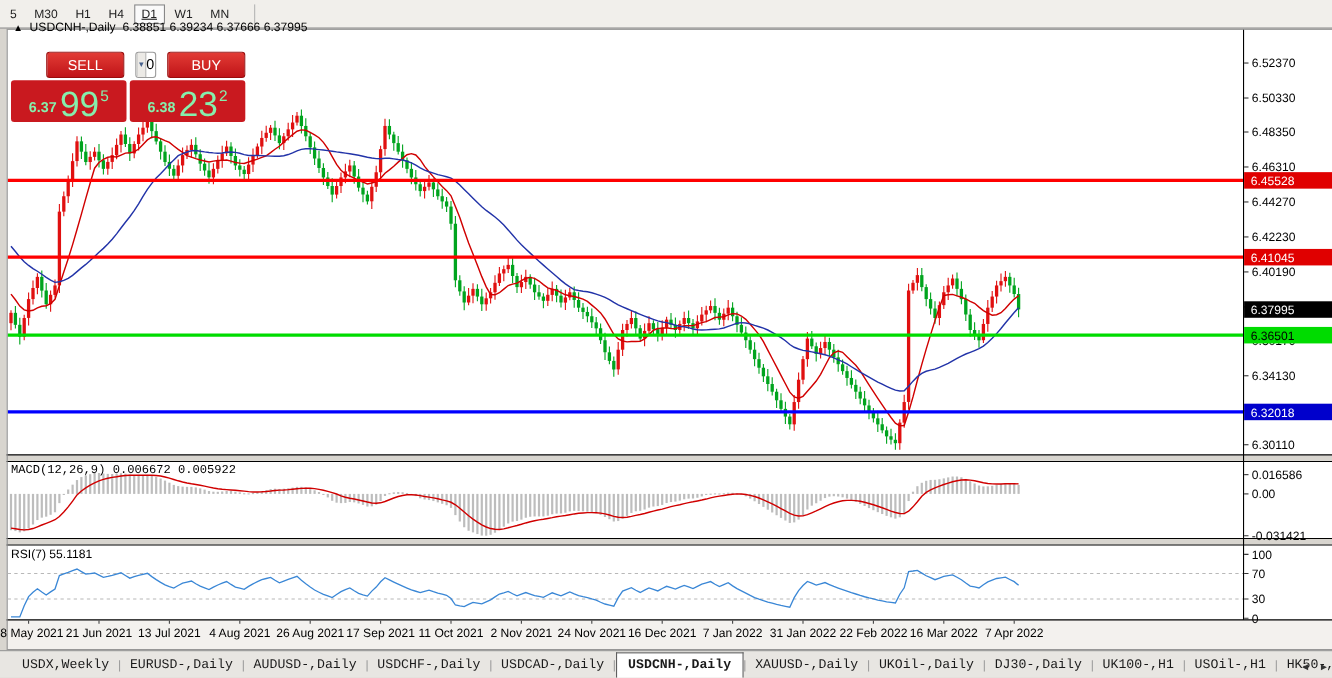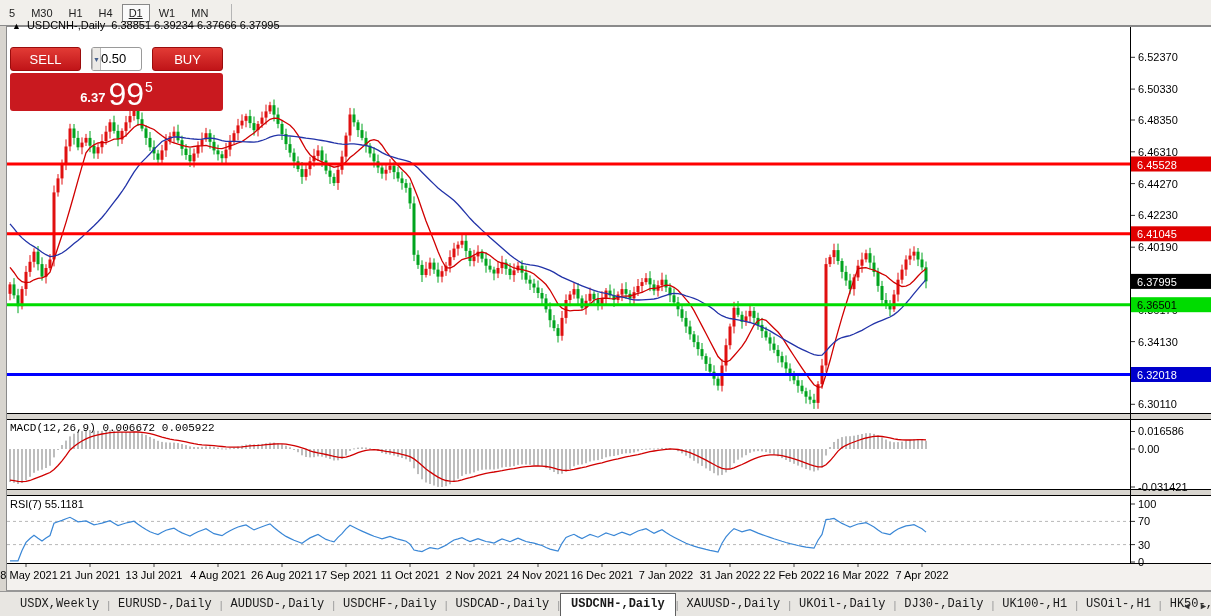--- a/index.html
+++ b/index.html
@@ -14,29 +14,29 @@
   .tfb { font-size:11px; color:#222; padding:3px 7px; margin-right:2px; cursor:default; }
   .tfb.active { background:#fafafa; border:1px solid #888; padding:2px 6px;text-decoration:underline; }
   .tfsep { width:1px; height:18px; background:#b5b5b5; margin-left:14px; }
 
   
   .ctitle { position:absolute; left:12px; top:19px; z-index:3; font-size:11px; color:#000; }
   .ctitle .arr { font-size:9px; margin-right:6px; }
 
   
   .oc { position:absolute; left:10px; top:47px; width:213px; z-index:3; }
-  .ocr1 { display:flex; height:24px; gap:10px; }
+  .ocr1 { display:flex; height:24px; gap:10px;margin-left:32px; }
   .ocbtn { flex:0 0 71px; background:linear-gradient(#e23b35,#c01418); border:1px solid #9a0c0c;
     border-radius:3px; color:#fff; font-size:13px; display:flex; align-items:center; justify-content:center; }
   .volg { flex:1; display:flex; border:1px solid #9a9a9a; border-radius:3px; background:#fff; overflow:hidden; }
   .volb { width:16px; background:#eceae6; color:#46608c; font-size:7px; display:flex; align-items:center;
     justify-content:center; border-left:1px solid #bbb; border-right:1px solid #bbb; }
   .volv { flex:1; font-size:13px; text-align:right; padding:3px 20px 0 0; color:#000; }
   .ocr2 { display:flex; gap:3px; height:38px; margin-top:2px; }
-  .pbox { flex:1; background:#c9191f; border-radius:3px; color:#ffffff; display:flex; align-items:flex-end;
+  .pbox { flex:1; background:#c9191f; border-radius:3px; color:#86efac; display:flex; align-items:flex-end;
     justify-content:center; padding-bottom:3px; }
   .psm { font-size:13px; font-weight:bold; margin:0 3px 3px 0; }
   .pbg { font-size:32px; line-height:0.88; }
   .psup { font-size:14px; transform:translateY(-13px); margin-left:1px; }
 
   
   .ilab { position:absolute; z-index:2; font-size:11px; color:#000; }
 
   
   .tabbar { position:absolute; left:0; top:591px; width:1211px; height:25px; background:#e8e6e2;
@@ -868,20 +868,25 @@
       <div class="volb">▲</div>
     </div>
     <div class="ocbtn">BUY</div>
   </div>
   <div class="ocr2">
     <div class="pbox">
       <span class="psm">6.37</span>
       <span class="pbg">99</span>
       <span class="psup">5</span>
     </div>
+    <div class="pbox">
+      <span class="psm">6.38</span>
+      <span class="pbg">23</span>
+      <span class="psup">2</span>
+    </div>
   </div>
 </div>
 
 <div class="ilab" style="left:10px;top:422px;font-family:Liberation Mono, monospace;">MACD(12,26,9) 0.006672 0.005922</div>
 <div class="ilab" style="left:10px;top:498px;">RSI(7) 55.1181</div>
 
 <div class="tabbar" id="tabbar">
   <div class="tab">USDX,Weekly</div>
     <span class="tabsep">|</span>
     <div class="tab">EURUSD-,Daily</div>

